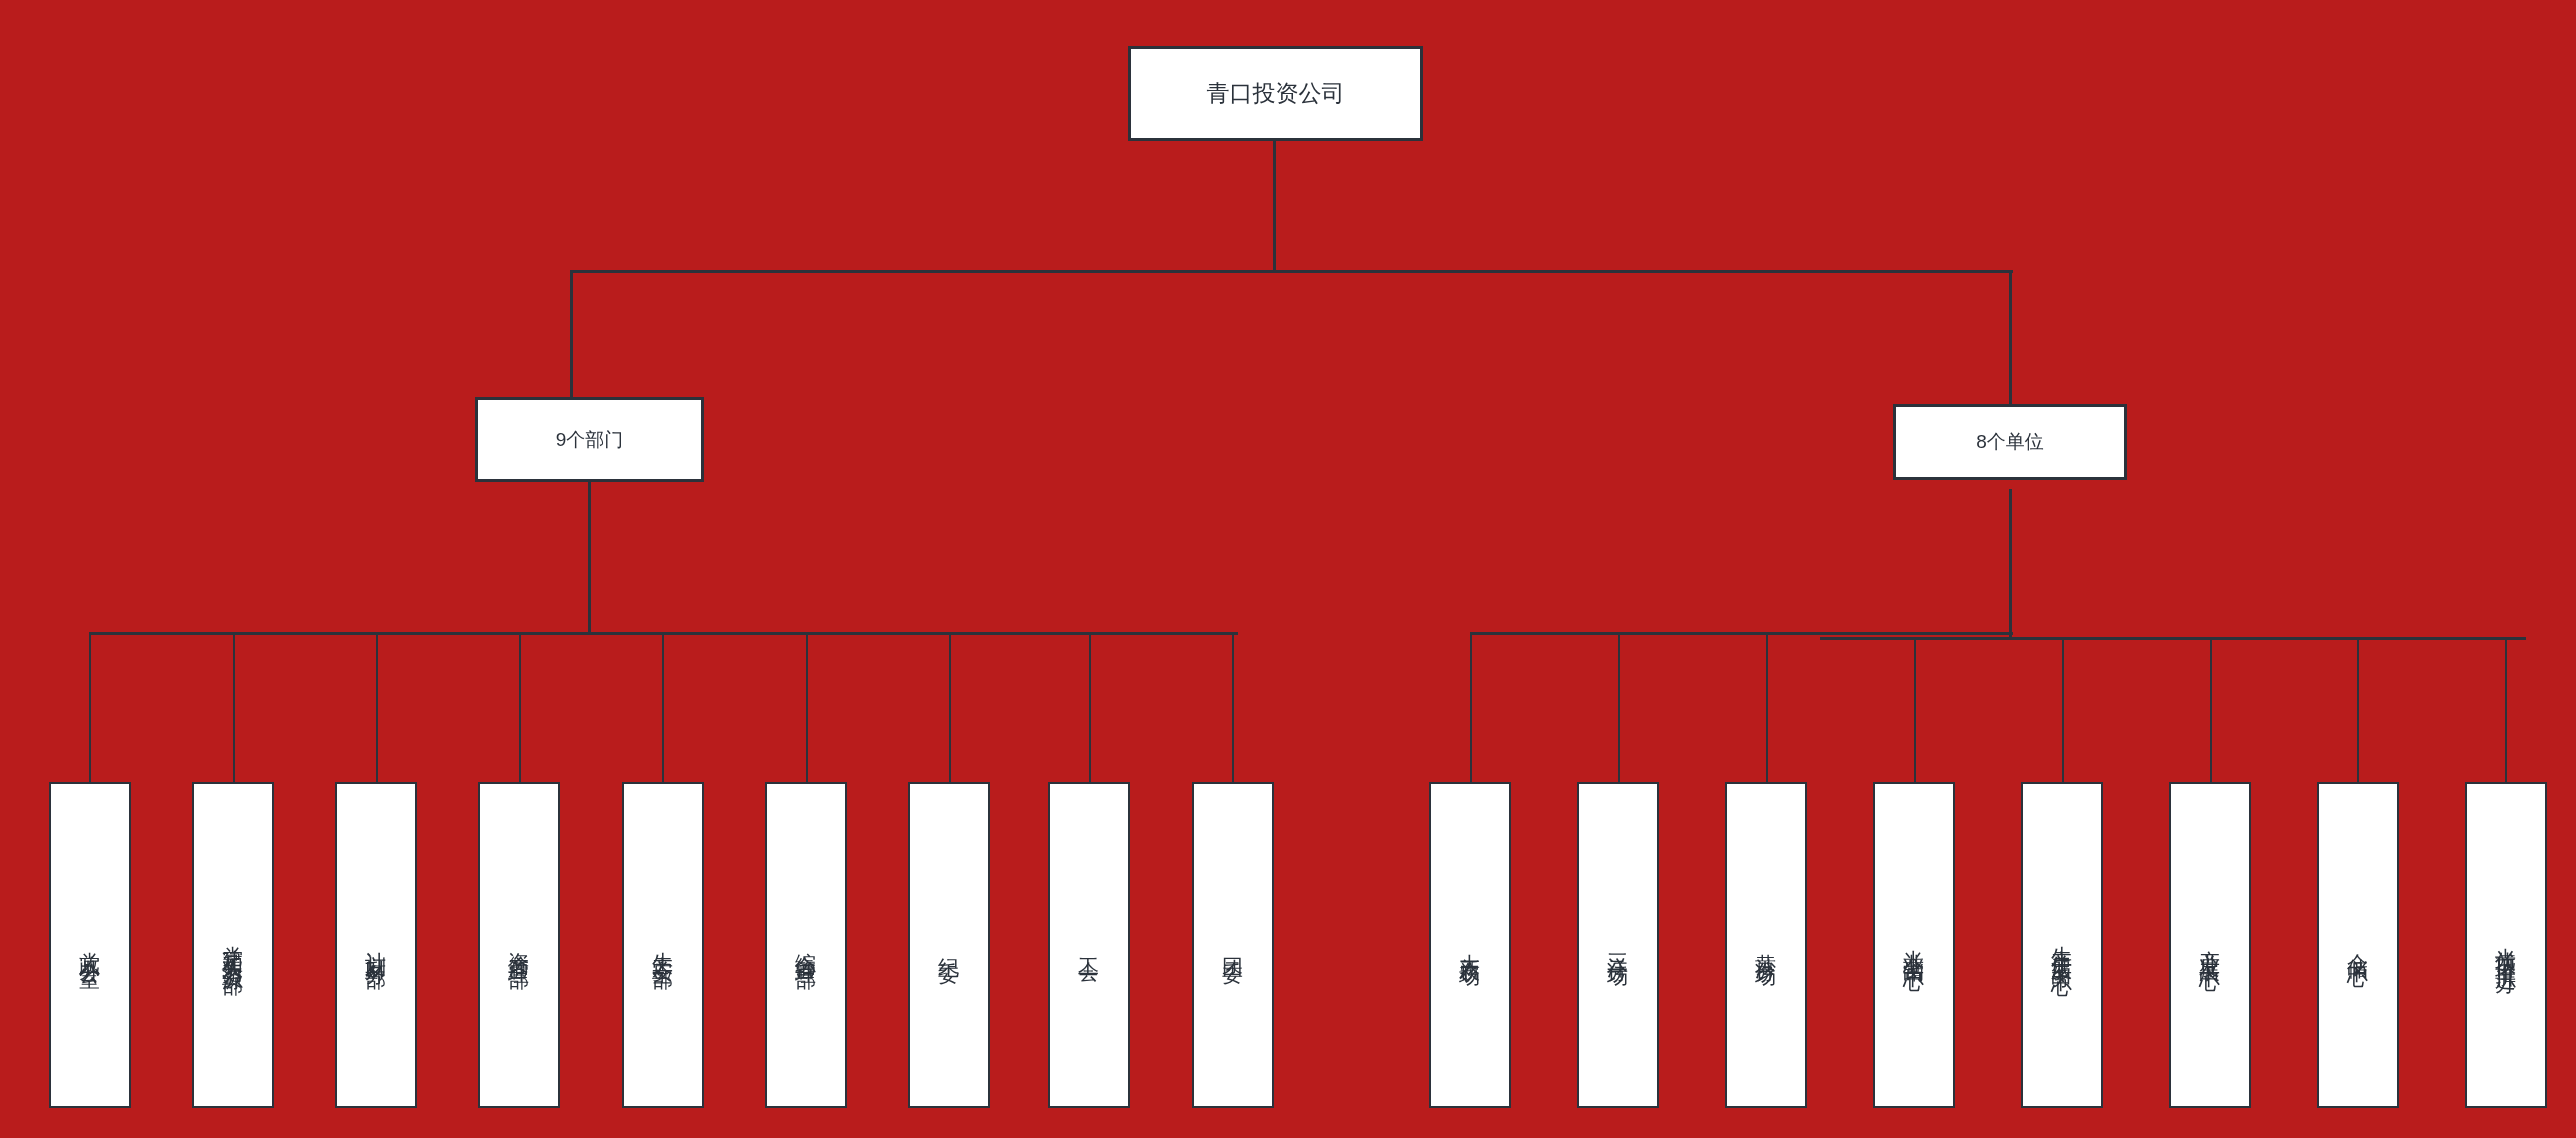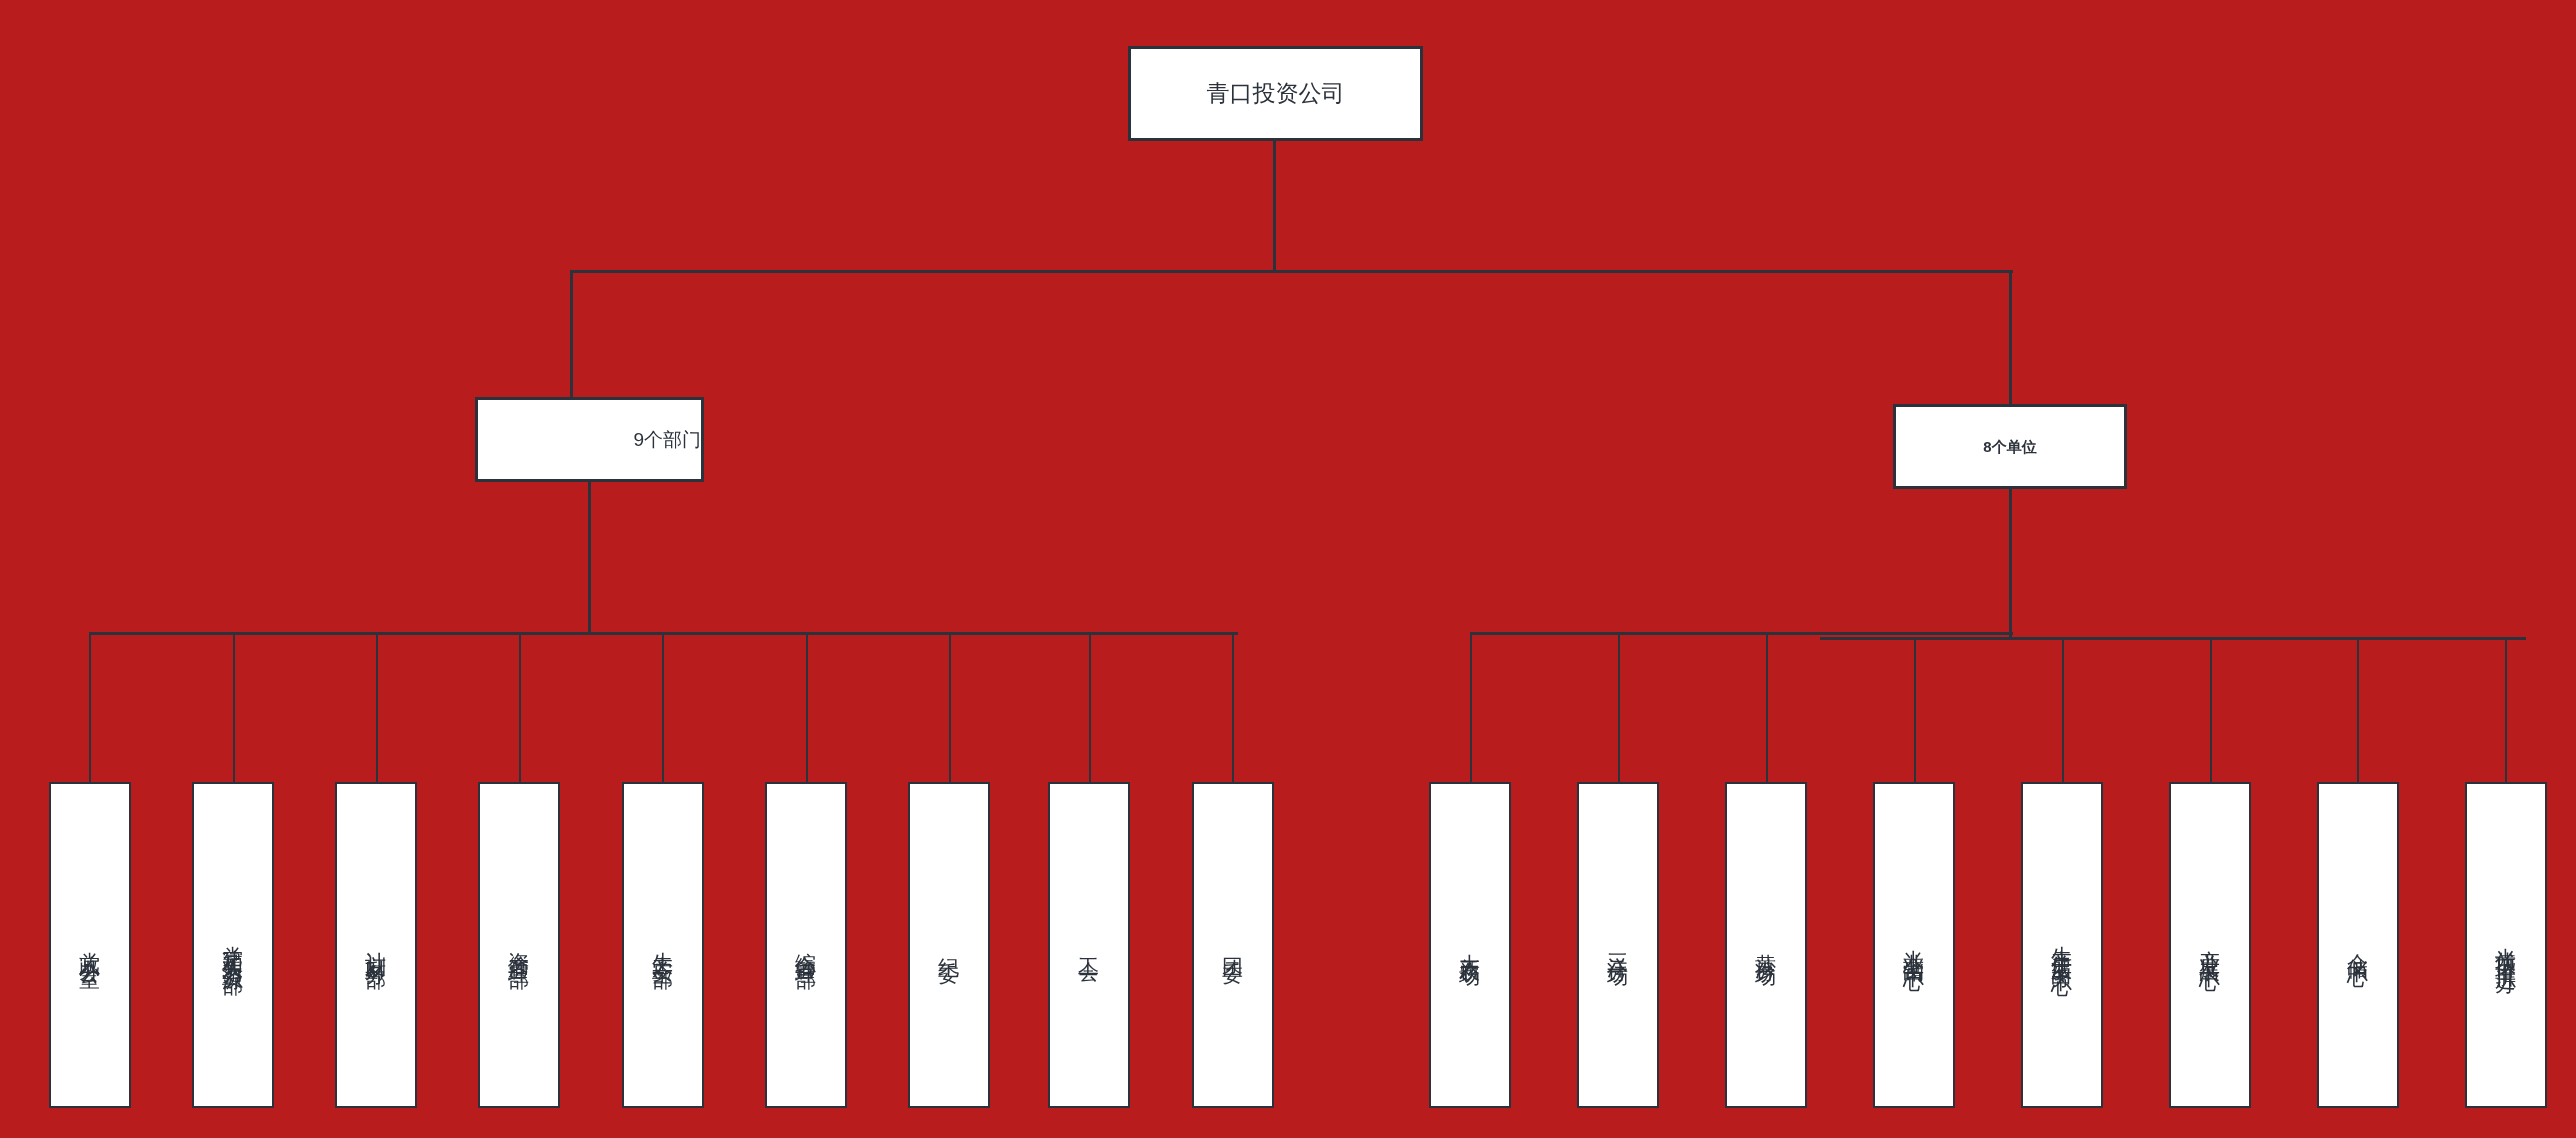--- a/index.html
+++ b/index.html
@@ -70,21 +70,21 @@
   </div>
 
   <div class="conn v" style="left:1273px; top:141px; height:132px;"></div>
 
   <div class="conn h" style="left:570px; top:270px; width:1443px;"></div>
 
   <div class="conn v" style="left:570px; top:270px; height:129px;"></div>
 
   <div class="conn v" style="left:2009px; top:270px; height:136px;"></div>
 
-  <div class="node horiz" style="left:475px; top:397px; width:229px; height:85px; font-size:19px;justify-content:flex-end;">
+  <div class="node horiz" style="left:475px; top:397px; width:229px; height:85px; font-size:19px;">
     <span class="node-label">9个部门</span>
   </div>
 
   <div class="conn v" style="left:588px; top:482px; height:153px;"></div>
 
   <div class="conn h" style="left:89px; top:632px; width:1149px;"></div>
 
   <div class="conn thin v" style="left:89px; top:632px; height:151px;"></div>
   <div class="conn thin v" style="left:233px; top:632px; height:151px;"></div>
   <div class="conn thin v" style="left:376px; top:632px; height:151px;"></div>
@@ -116,21 +116,21 @@
   <div class="node vert thin" style="left:908px; top:782px; width:82px; height:326px; font-size:21px;">
     <span class="node-label">纪委</span>
   </div>
   <div class="node vert thin" style="left:1048px; top:782px; width:82px; height:326px; font-size:21px;">
     <span class="node-label">工会</span>
   </div>
   <div class="node vert thin" style="left:1192px; top:782px; width:82px; height:326px; font-size:21px;">
     <span class="node-label">团委</span>
   </div>
 
-  <div class="node horiz" style="left:1893px; top:404px; width:234px; height:85px; font-size:15px;font-weight:bold;">
+  <div class="node horiz" style="left:1893px; top:404px; width:234px; height:76px; font-size:19px;">
     <span class="node-label">8个单位</span>
   </div>
 
   <div class="conn v" style="left:2009px; top:489px; height:148px;"></div>
 
   <div class="conn h" style="left:1470px; top:632px; width:543px;"></div>
   <div class="conn h" style="left:1820px; top:637px; width:706px;"></div>
 
   <div class="conn thin v" style="left:1470px; top:632px; height:151px;"></div>
   <div class="conn thin v" style="left:1618px; top:632px; height:151px;"></div>

